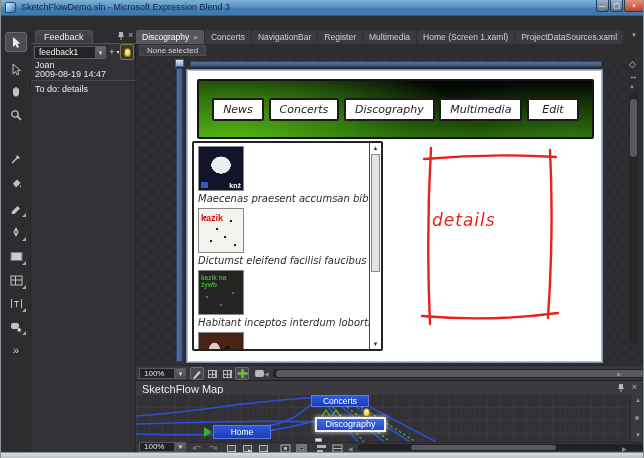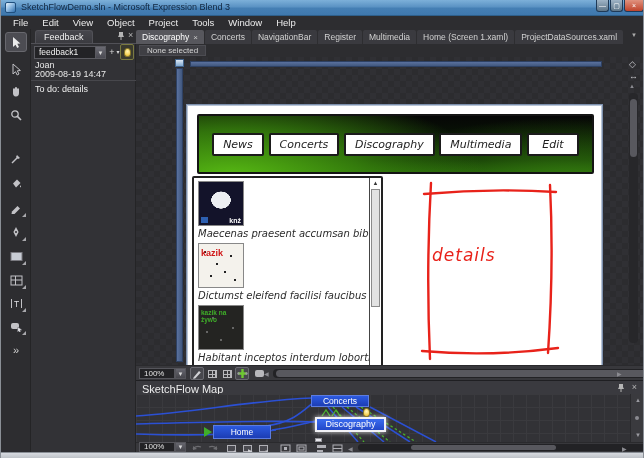--- a/index.html
+++ b/index.html
@@ -68,21 +68,21 @@
 .artboard { left:135px; top:57px; width:509px; height:308px; overflow:hidden;
   background:
    linear-gradient(45deg,#303034 25%,transparent 25%,transparent 75%,#303034 75%) 0 0/12px 12px,
    linear-gradient(45deg,#303034 25%,transparent 25%,transparent 75%,#303034 75%) 6px 6px/12px 12px,
    #2c2c2f; }
 .page-mini-icon { left:39px; top:2px; width:9px; height:8px;
   background:linear-gradient(#dce8f4,#7fa8d0); border:1px solid #42648c; }
 .hbar { left:54px; top:4px; width:412px; height:6px; background:linear-gradient(#5a719e,#41587f); border:1px solid #2e4163; }
 .vbar { left:40px; top:11px; width:7px; height:294px; background:linear-gradient(90deg,#5a719e,#41587f); border:1px solid #2e4163; }
 .page { left:51px; top:13px; width:415px; height:292px; background:#fff; border:1px solid #b9c5d6;
-  box-shadow:0 0 0 1px #7d90ad; overflow:hidden;margin-top:35px; }
+  box-shadow:0 0 0 1px #7d90ad; overflow:hidden; }
 .sketch { font-family:"DejaVu Sans",sans-serif; font-style:italic; }
 .hero { position:absolute; left:9px; top:8px; width:397px; height:60px; border:2px solid #141414; border-radius:2px;
   background:
    radial-gradient(ellipse 340px 120px at 8% 108%, rgba(90,190,20,.95) 0%, rgba(60,140,14,.8) 38%, rgba(10,30,3,0) 75%),
    radial-gradient(ellipse 300px 90px at 95% 115%, rgba(55,130,15,.85) 0%, rgba(10,30,3,0) 70%),
    linear-gradient(#060606,#0c2505 80%,#1d4d08 100%);
   display:flex; align-items:center; justify-content:space-between; padding:0 13px; }
 .navbtn { background:#fff; border:2px solid #1b1b1b; border-radius:2px; height:23px; min-width:52px;
   padding:0 9px; font-size:11px; color:#222; display:flex; align-items:center; justify-content:center; }
 .listbox { position:absolute; left:4px; top:70px; width:191px; height:210px; background:#fff;
@@ -172,30 +172,20 @@
 <div id="app">
 
   <div class="abs titlebar">
     <div class="abs appicon"></div>
     <div class="abs title-text">SketchFlowDemo.sln - Microsoft Expression Blend 3</div>
     <div class="abs winbtn" style="right:36px;">—</div>
     <div class="abs winbtn" style="right:22px;">▢</div>
     <div class="abs winbtn close" style="right:1px;">×</div>
   </div>
 
-  <div class="abs menubar">
-    <span class="menu-item">File</span>
-    <span class="menu-item">Edit</span>
-    <span class="menu-item">View</span>
-    <span class="menu-item">Object</span>
-    <span class="menu-item">Project</span>
-    <span class="menu-item">Tools</span>
-    <span class="menu-item">Window</span>
-    <span class="menu-item">Help</span>
-  </div>
 
   <div class="abs toolstrip">
     <div class="abs tool sel" style="top:3px;">
       <svg width="12" height="13">
           <path d="M3 1 L3 11 L5.5 8.7 L7.2 12 L9 11 L7.3 7.8 L10.4 7.5 Z" fill="#ececec"></path>
         </svg>
     </div>
     <div class="abs tool" style="top:30px;">
       <svg width="12" height="13">
           <path d="M3 1 L3 11 L5.5 8.7 L7.2 12 L9 11 L7.3 7.8 L10.4 7.5 Z" fill="none" stroke="#c2c2c6"></path>

